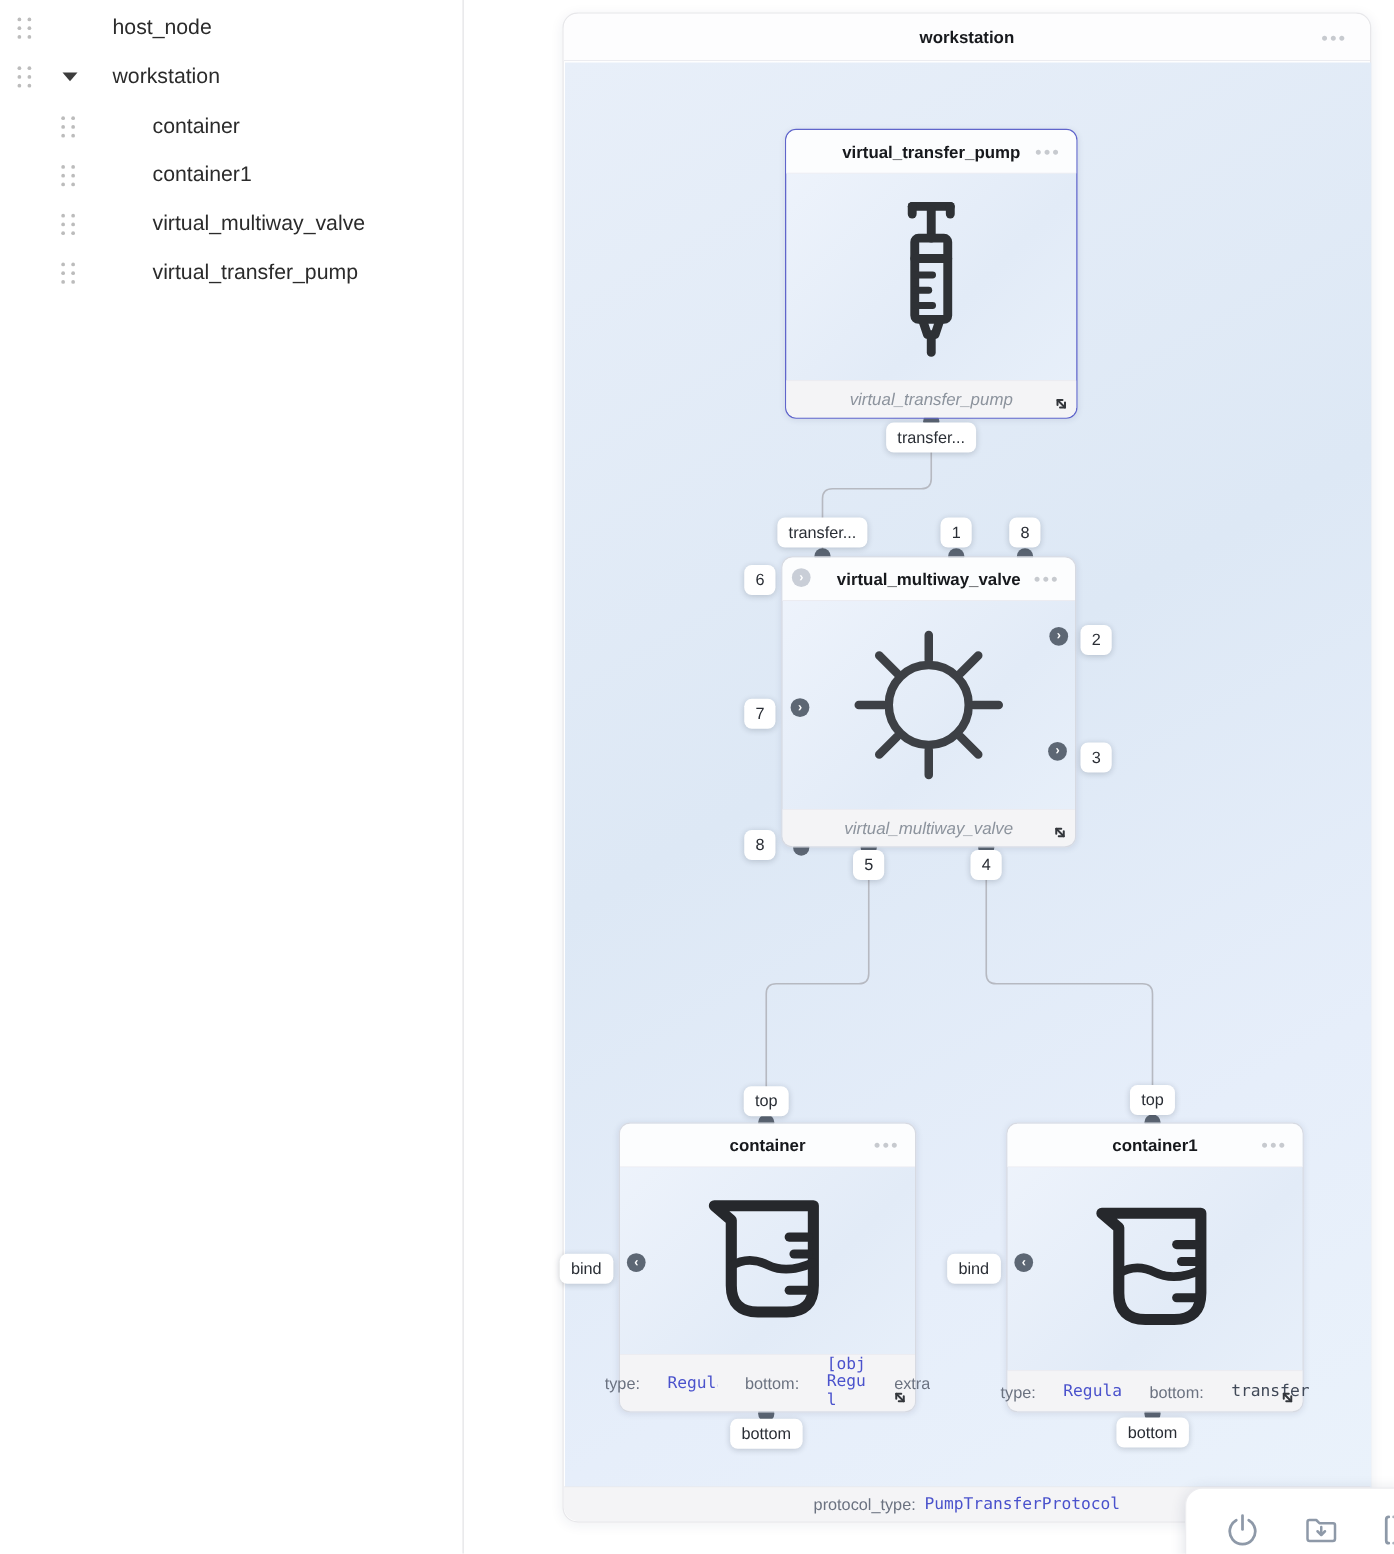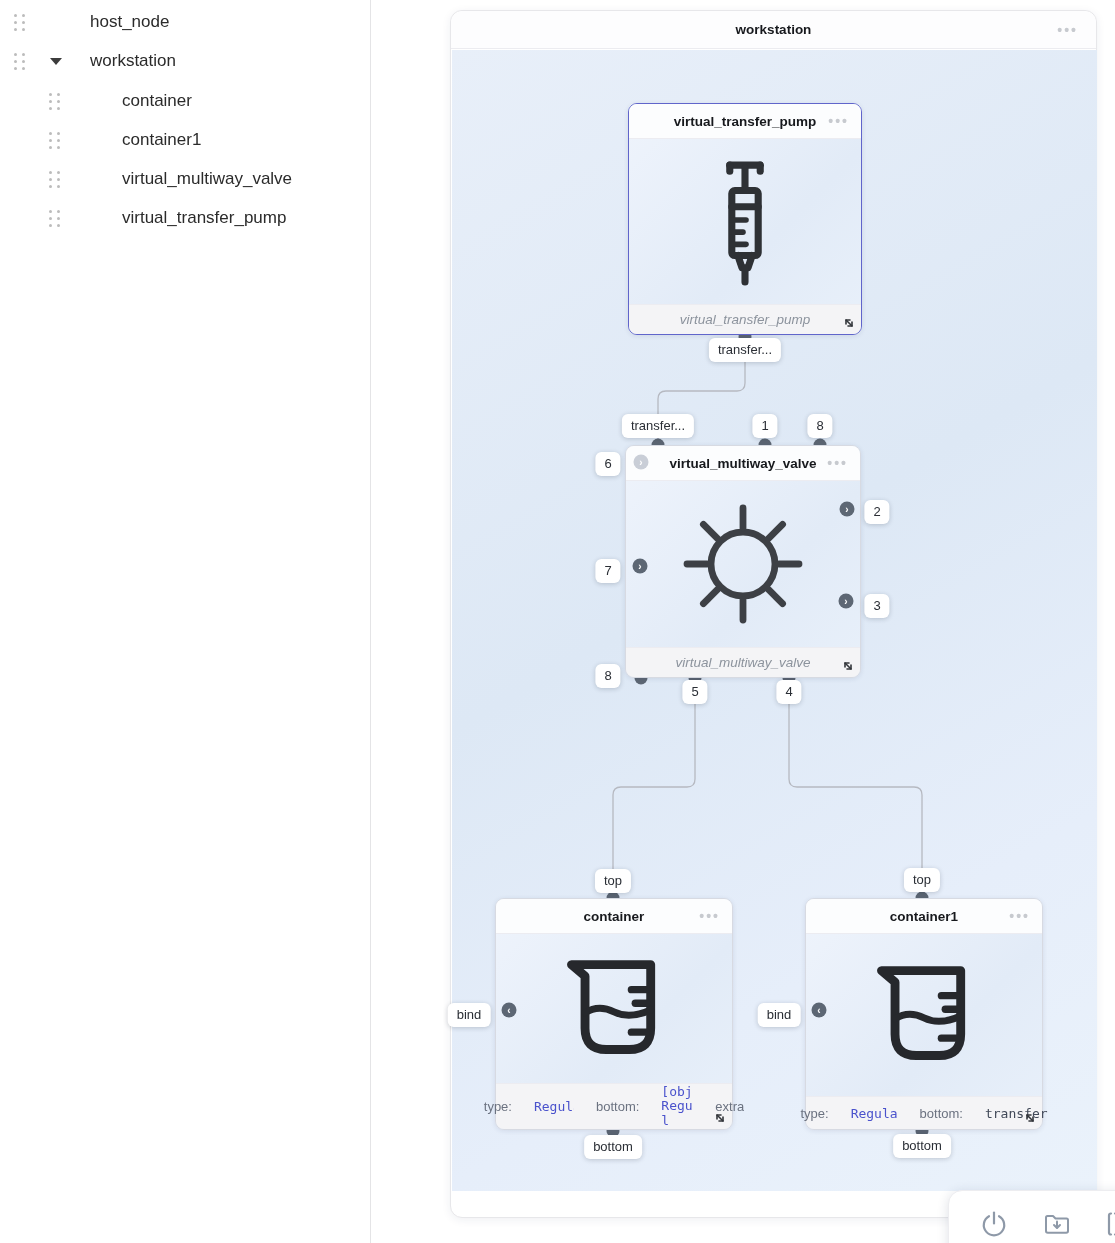--- a/index.html
+++ b/index.html
@@ -150,20 +150,24 @@
       <span class="tree-label" style="margin-left:122px;">virtual_transfer_pump</span>
     </div>
   </div>
 
   <div id="panel">
     <div id="panel-body"></div>
     <div id="panel-header">
       <span id="panel-title">workstation</span>
       <span class="dots-menu">•••</span>
     </div>
+    <div id="panel-footer">
+      <span class="kv-label">protocol_type:</span>
+      <span class="code-val">PumpTransferProtocol</span>
+    </div>
   </div>
 
   <svg id="wires">
     <g stroke="#b6b9c1" stroke-width="1.3" fill="none">
       <path d="M745,335 V383 Q745,391 737,391 H666 Q658,391 658,399 V444"></path>
       <path d="M695,676 V779 Q695,787 687,787 H621 Q613,787 613,795 V898"></path>
       <path d="M789,676 V779 Q789,787 797,787 H914 Q922,787 922,795 V898"></path>
     </g>
   </svg>
 

